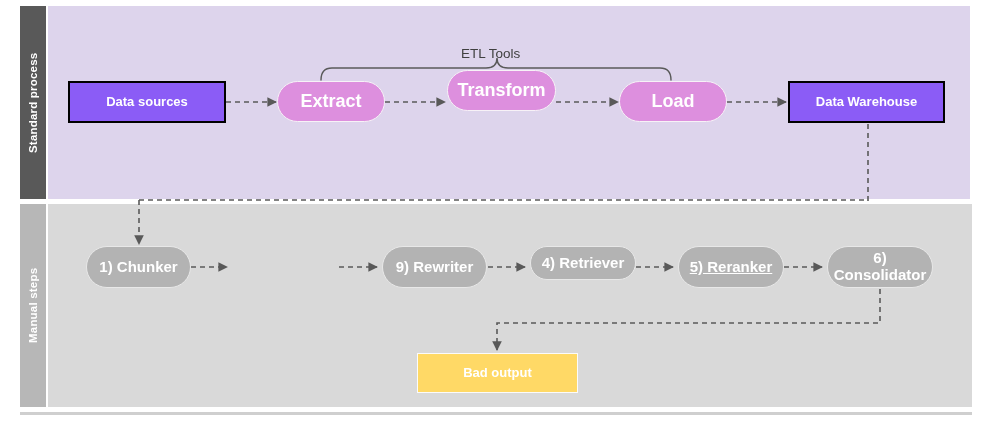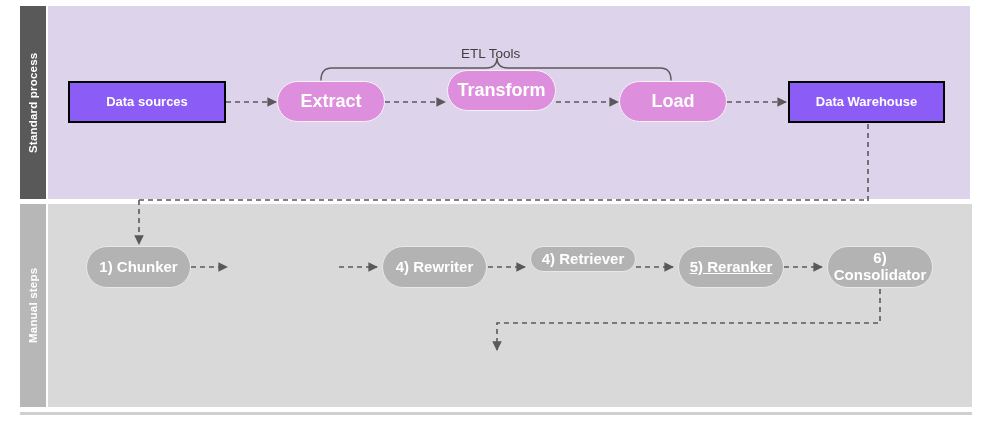--- a/index.html
+++ b/index.html
@@ -126,22 +126,23 @@
 
   <div class="node pill-purple" style="left:447px;top:70px;width:109px;height:41px;">Transform</div>
 
   <div class="node rect-gray" style="left:788px;top:81px;width:157px;height:42px;">Data Warehouse</div>
 
   <div class="node pill-purple" style="left:619px;top:81px;width:108px;height:41px;">Load</div>
 
   <div class="node pill-gray" style="left:86px;top:246px;width:105px;height:42px;">1) Chunker</div>
 
 
-  <div class="node pill-gray" style="left:382px;top:246px;width:105px;height:42px;">4) Rewriter</div>
+  <div class="node pill-gray" style="left:382px;top:246px;width:105px;height:42px;">9) Rewriter</div>
 
-  <div class="node pill-gray" style="left:530px;top:246px;width:106px;height:26px;">4) Retriever</div>
+  <div class="node pill-gray" style="left:530px;top:246px;width:106px;height:34px;">4) Retriever</div>
 
   <div class="node pill-gray" style="left:678px;top:246px;width:106px;height:42px;text-decoration:underline;">5) Reranker</div>
 
   <div class="node pill-gray" style="left:827px;top:246px;width:106px;height:42px;">6)<br>Consolidator</div>
 
+  <div class="node rect-yellow" style="left:417px;top:353px;width:161px;height:40px;">Bad output</div>
 
 </div>
 
 </body></html>

